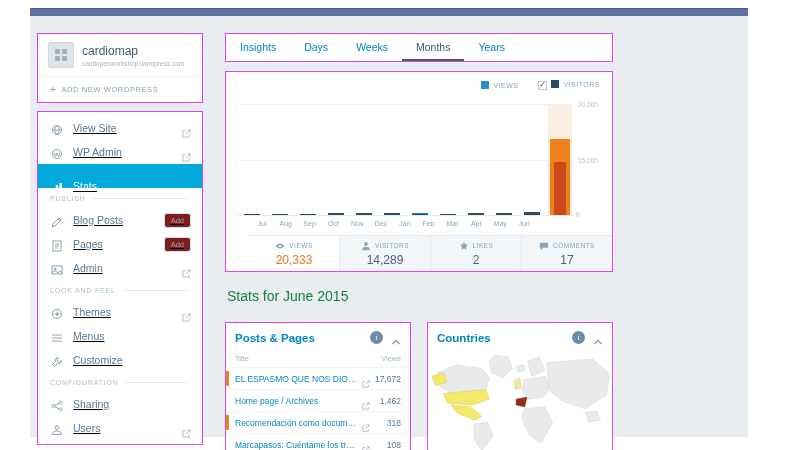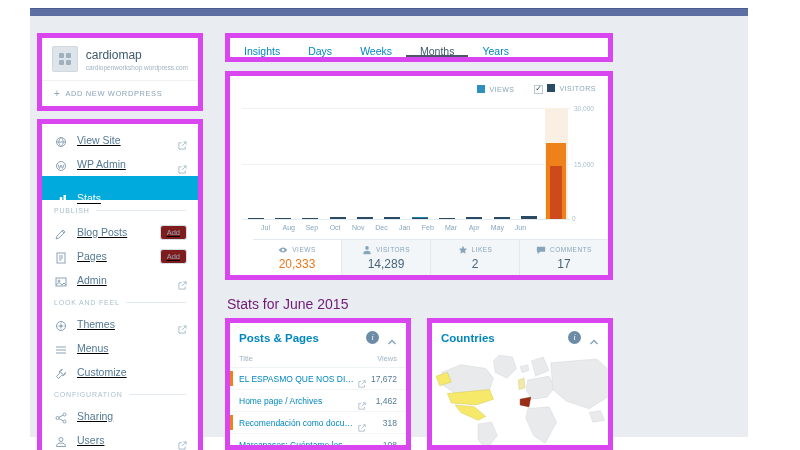--- a/index.html
+++ b/index.html
@@ -3,21 +3,21 @@
 <meta charset="utf-8">
 <style>
   * { margin:0; padding:0; box-sizing:border-box; }
   html,body { width:800px; height:450px; background:#fff; overflow:hidden;
     font-family:"Liberation Sans", sans-serif; }
   .topbar { position:absolute; left:30px; top:8px; width:718px; height:8px; background:#5d6fa3; border-top:1px solid #4c5d8d; }
   .canvas { position:absolute; left:30px; top:16px; width:718px; height:421px; background:#e9edf2; }
 
   
   .sidebar { position:absolute; left:7px; top:17px; width:166px; }
-  .card { background:#fff; border:5px solid #d946ef; }
+  .card { background:#fff; border:1px solid #d946ef; }
   .site-card .site-row { display:flex; align-items:center; padding:8px 10px; }
   .avatar { width:26px; height:26px; background:#dde4ea; border:1px solid #cfd8df; border-radius:2px;
     display:flex; align-items:center; justify-content:center; margin-right:8px; color:#9fb1bf; }
   .site-name { font-size:12px; color:#3d596d; }
   .site-domain { font-size:6.5px; color:#9fb4c4; margin-top:2px; }
   .add-new { border-top:1px solid #eef2f5; padding:7px 12px; font-size:7.5px; letter-spacing:.6px;
     color:#8ba4b6; display:flex; align-items:center; gap:5px; }
   .plus { font-size:10px; color:#8ba4b6; }
   .menu-card { margin-top:8px; padding:4px 0; }
   .side-item { display:flex; align-items:center; height:24px; padding:0 11px 0 13px; cursor:pointer;text-decoration:underline; }
@@ -66,21 +66,21 @@
   .summary { display:flex; border-top:1px solid #e3e9ee; height:36px;margin-left:23px; }
   .scell { flex:1; background:#f3f6f8; border-left:1px solid #e3e9ee; display:flex; flex-direction:column;
     align-items:center; justify-content:center; gap:2px; cursor:pointer; }
   .scell:first-child { border-left:none; }
   .scell.selected { background:#fff; }
   .scell .slab { font-size:6.5px; letter-spacing:.5px; color:#87a6bc; display:flex; align-items:center; gap:4px; }
   .scell .sval { font-size:12px; color:#46647d; }
   .scell.selected .sval { color:#e9791e; }
   .sic { width:10px; height:10px; color:#87a6bc; }
 
-  .period-heading { margin:16px 2px 6px; font-size:14px; color:#701a75; font-weight:normal; }
+  .period-heading { margin:16px 2px 18px; font-size:14px; color:#15803d; font-weight:normal; }
 
   .modules { display:flex; gap:16px; }
   .module { width:186px; height:132px; overflow:hidden; }
   .mod-head { display:flex; align-items:center; padding:8px 9px 7px; }
   .mod-title { font-size:11.5px; font-weight:bold; color:#0087be; flex:1; }
   .info-ic { width:13px; height:13px; border-radius:50%; background:#6b8ba6; color:#fff; font-size:8px;
     display:flex; align-items:center; justify-content:center; font-style:italic; font-family:"Liberation Serif",serif; margin-right:8px; cursor:pointer; }
   .chev { width:10px; height:10px; color:#87a6bc; cursor:pointer; }
   .thead { display:flex; padding:3px 9px 4px; font-size:7.5px; color:#a0b5c5; border-bottom:1px solid #eef3f6; }
   .thead .tcol-title { flex:1; }

